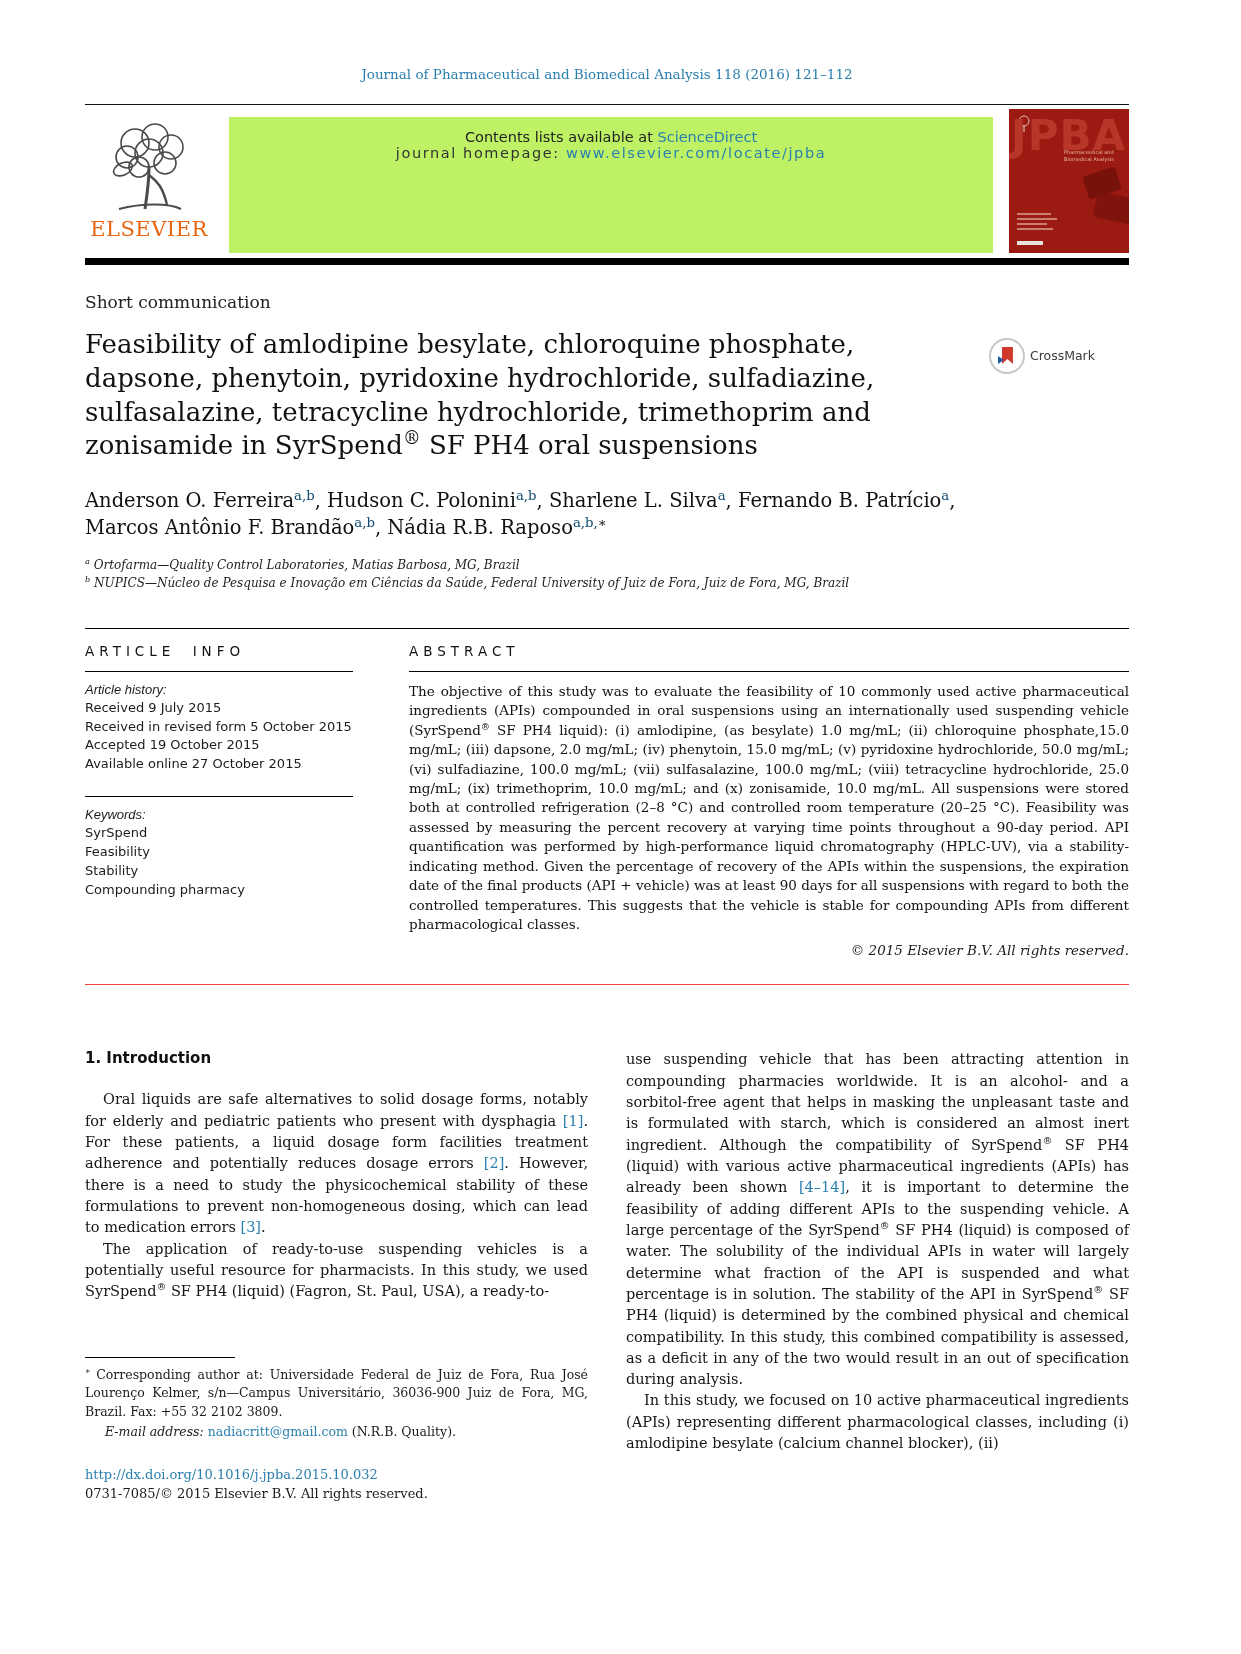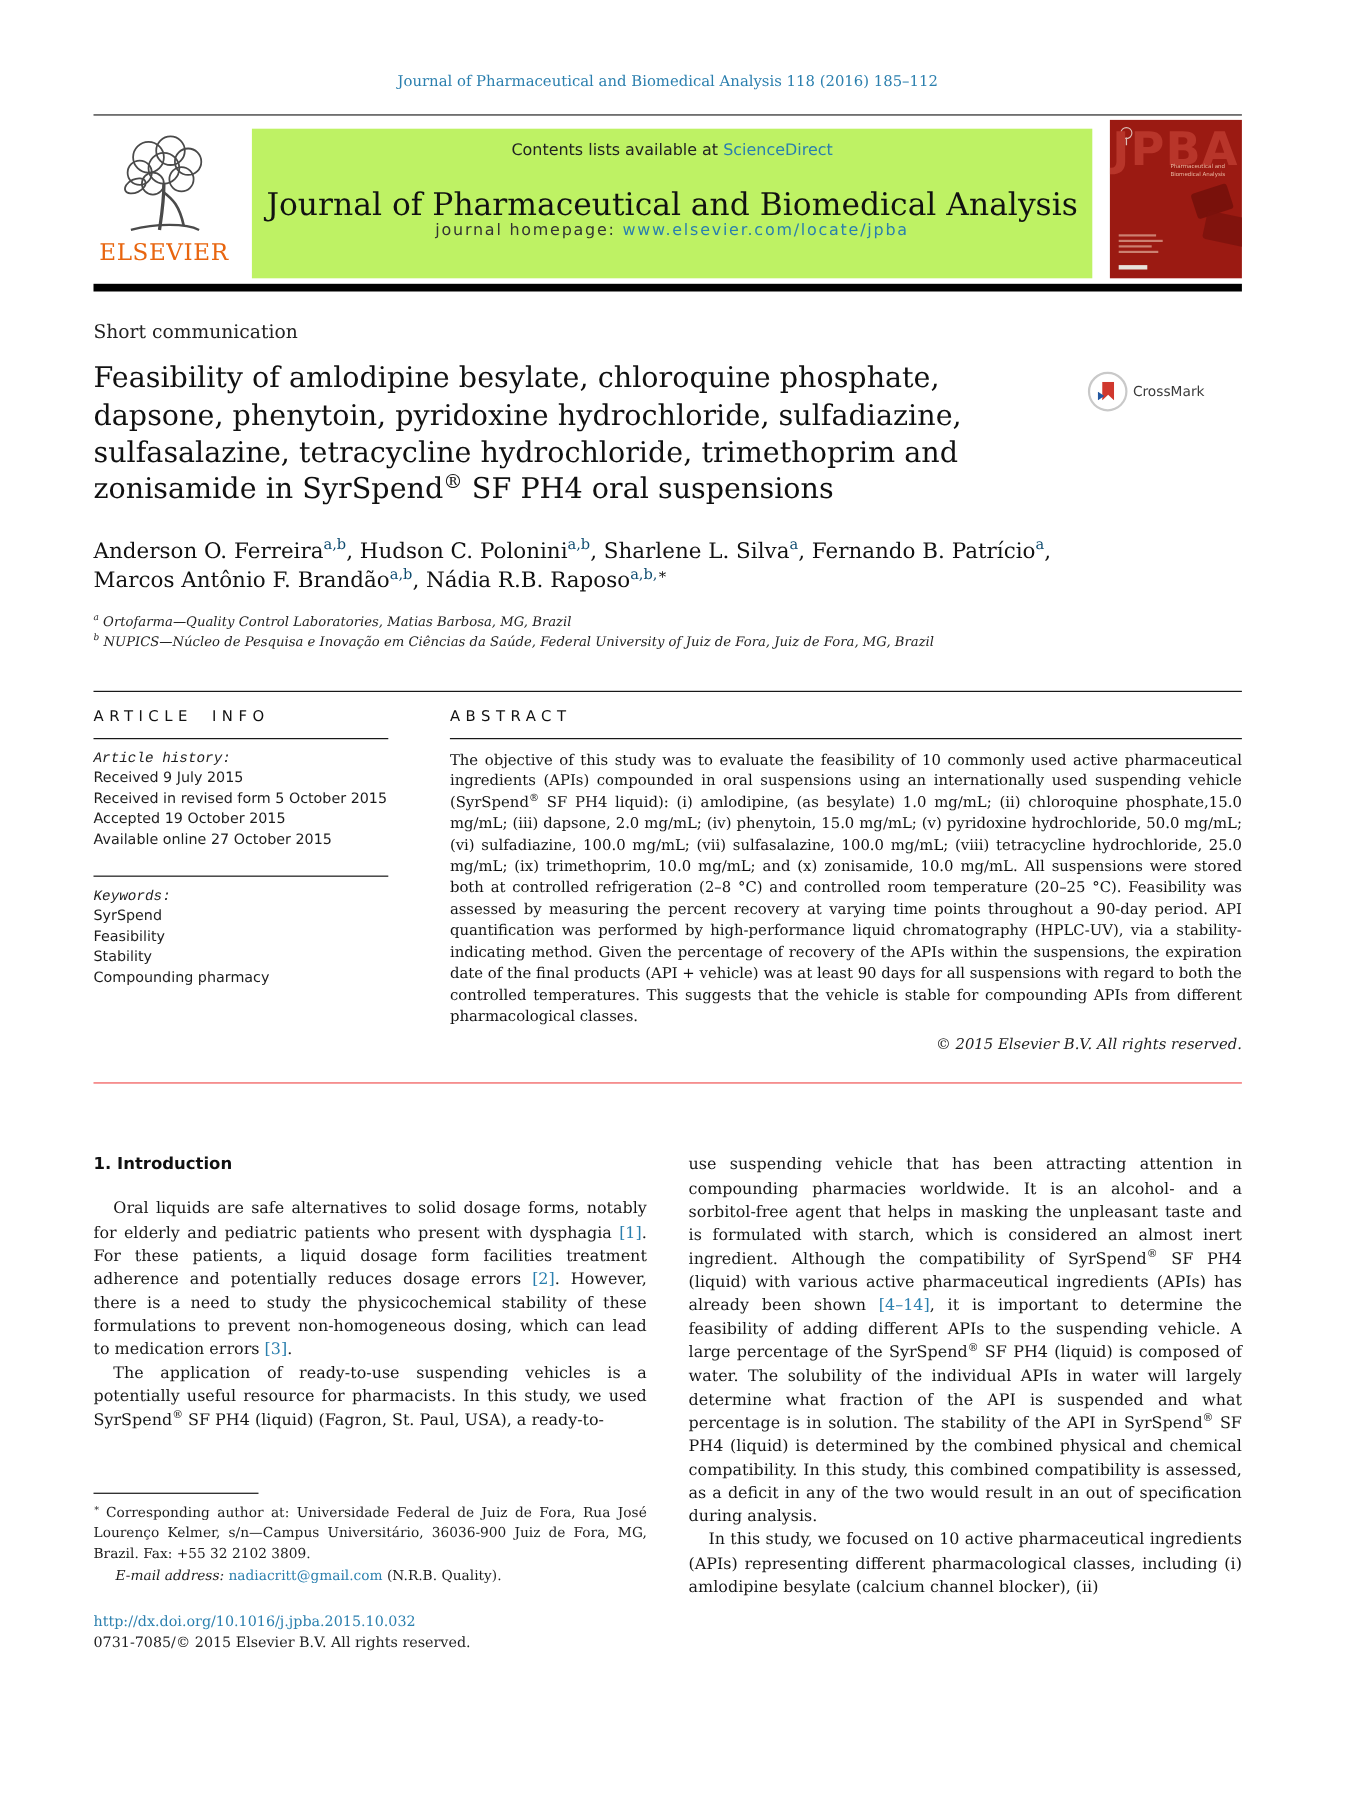--- a/index.html
+++ b/index.html
@@ -51,21 +51,21 @@
 
   .authors { margin-top:24px; font-size:19.5px; line-height:1.4; color:#111; }
   .affils { margin-top:14px; font-size:12px; font-style:italic; line-height:1.5; color:#222; }
 
   
   .info-grid { margin-top:36px; border-top:1px solid #000; border-bottom:1px solid #ef4444; display:grid; grid-template-columns:268px 1fr; column-gap:56px; padding:14px 0 26px 0; }
   .block-heading { font-size:13.5px; letter-spacing:5px; word-spacing:8px; color:#111; font-weight:normal; }
   .sub-rule { border:none; border-top:1px solid #000; margin:12px 0 10px 0; }
   .info-col { font-size:13px; font-family:"DejaVu Sans","Liberation Sans",sans-serif; }
   .info-col .block-heading, .abs-col .block-heading { font-family:"DejaVu Sans","Liberation Sans",sans-serif; }
-  .hist-label, .kw-label { font-style:italic; margin-bottom:2px; font-family:Liberation Mono, monospace; font-size:13px; }
+  .hist-label, .kw-label { font-style:italic; margin-bottom:2px; font-family:Liberation Sans, sans-serif; font-size:13px; }
   .info-line { line-height:1.45; }
   .abs-col { font-size:13.5px; }
   .abstract-text { text-align:justify; line-height:1.44; margin-top:2px; color:#111; }
   .abs-copyright { text-align:right; margin-top:8px; font-size:13.5px;font-style:italic; }
 
   
   .body-grid { display:grid; grid-template-columns:1fr 1fr; column-gap:38px; margin-top:64px; }
   .sec-heading { font-size:15px; font-weight:bold; font-family:"DejaVu Sans","Liberation Sans",sans-serif; margin-bottom:22px; color:#111; }
   .body-p { font-size:14.5px; line-height:1.47; text-align:justify; color:#151515; }
   .indent { text-indent:18px; }
@@ -75,21 +75,21 @@
   .fn-rule { width:150px; border:none; border-top:1px solid #000; margin-bottom:8px; }
   .fn-text { font-size:12.5px; line-height:1.5; text-align:justify; color:#1c1c1c; }
   .fn-email { font-size:12.5px; margin-top:2px; text-indent:20px; }
   .bottom-links { margin-top:26px; font-size:13px; line-height:1.5; }
 </style>
 </head>
 <body>
 
 <div class="page">
 
-  <div class="citation">Journal of Pharmaceutical and Biomedical Analysis 118 (2016) 185–112</div>
+  <div class="citation">Journal of Pharmaceutical and Biomedical Analysis 118 (2016) 121–112</div>
 
   <div class="header-wrap">
     <div class="elsevier-logo">
       <span>
         <svg width="104" height="100" viewBox="0 0 104 100">
           <g fill="none" stroke="#4a4a4a" stroke-width="1.6">
             <circle cx="38" cy="26" r="14"></circle>
             <circle cx="58" cy="20" r="13"></circle>
             <circle cx="74" cy="30" r="12"></circle>
             <circle cx="30" cy="40" r="11"></circle>
@@ -103,21 +103,20 @@
           </g>
         </svg>
       </span>
       <div class="elsevier-word">ELSEVIER</div>
     </div>
 
     <div class="header-box">
       <div class="contents-line">
         <span>Contents lists available at </span><span class="link">ScienceDirect</span>
       </div>
-      <div class="journal-title">Journal of Pharmaceutical and Biomedical Analysis</div>
       <div class="homepage-line">
         <span>journal homepage: </span><span class="link">www.elsevier.com/locate/jpba</span>
       </div>
     </div>
 
     <div class="cover">
       <span class="tree-mini">
         <svg width="14" height="18" viewBox="0 0 14 18">
           <circle cx="7" cy="6" r="5" fill="none" stroke="#e8ded6" stroke-width="1"></circle>
           <path d="M7 10 L7 17" stroke="#e8ded6" stroke-width="1.2"></path>

